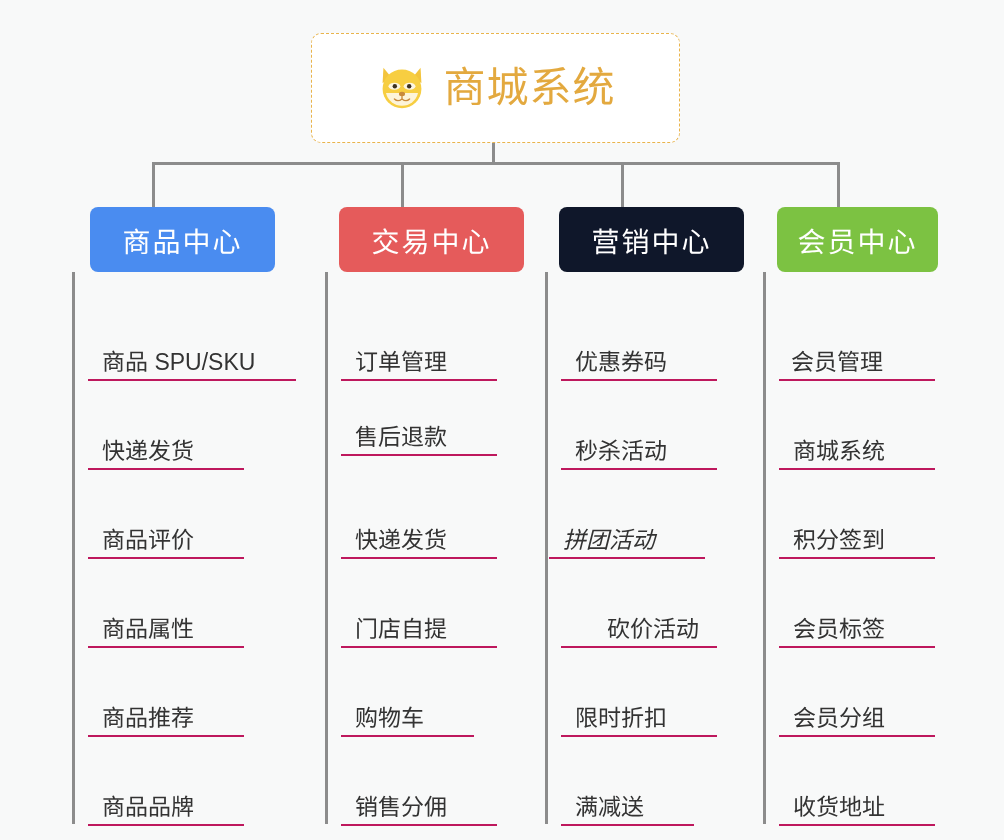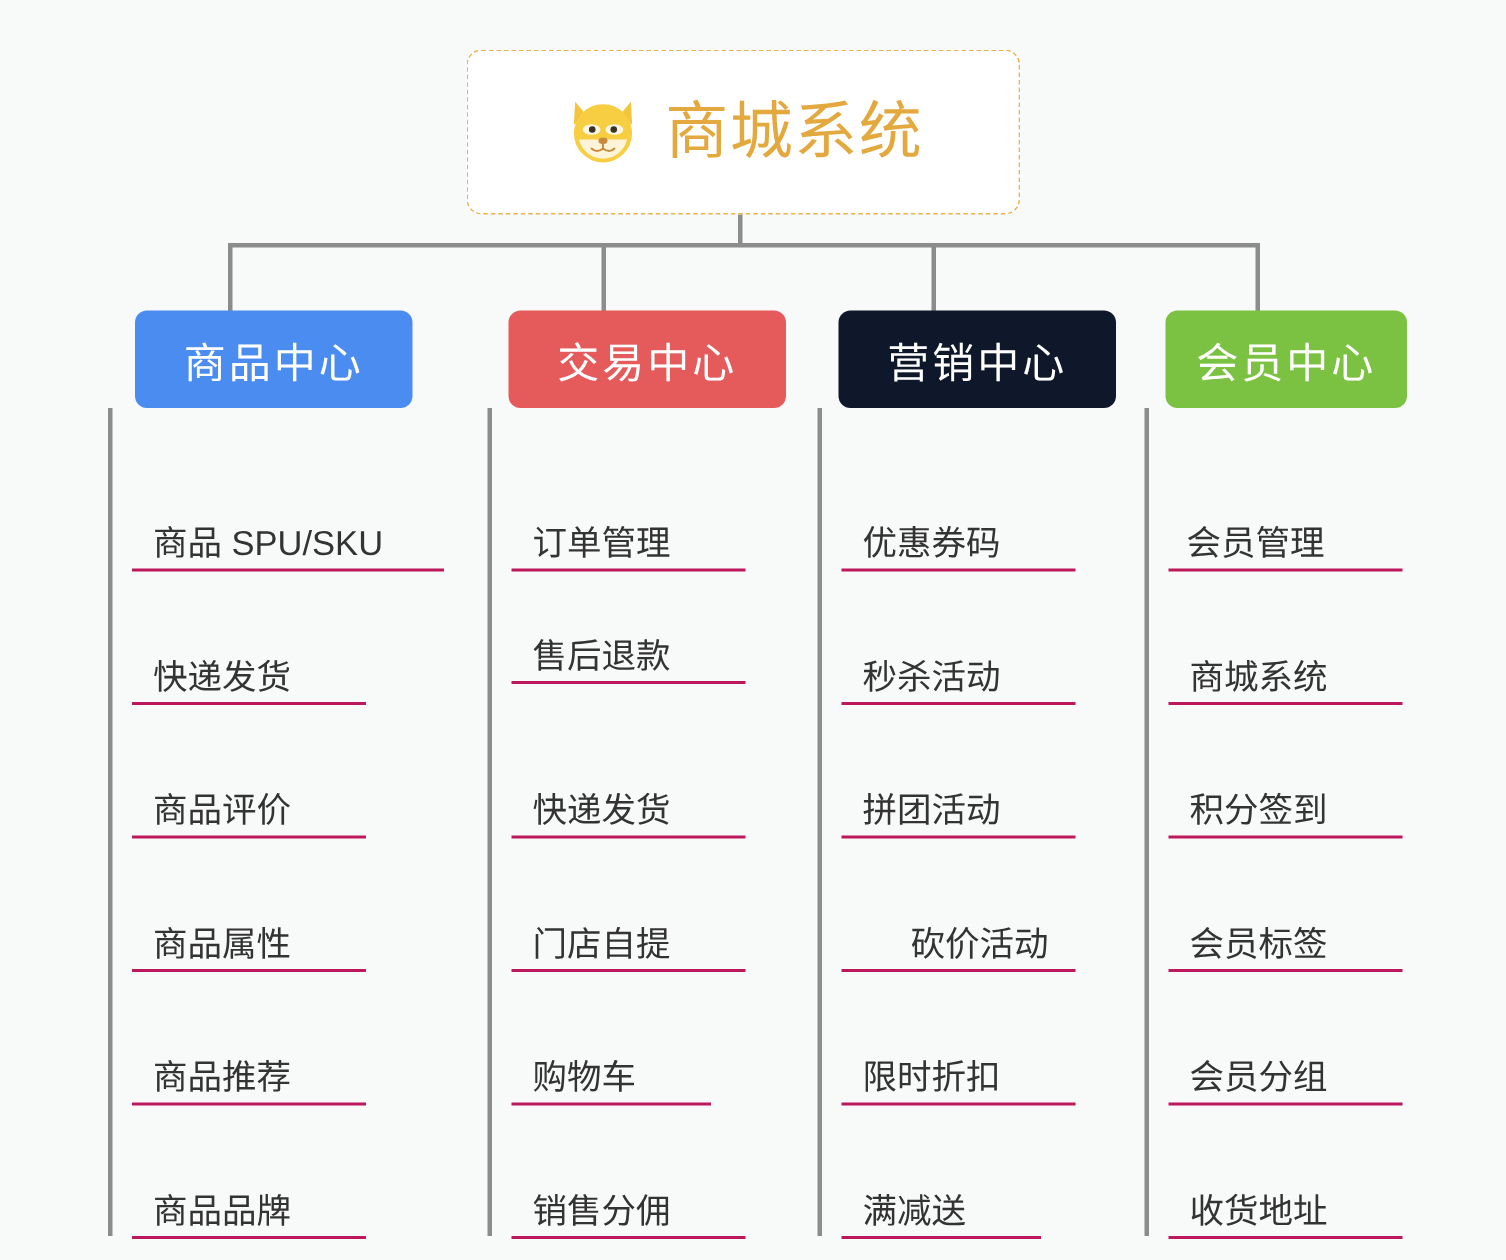--- a/index.html
+++ b/index.html
@@ -213,21 +213,21 @@
         <span>营销中心</span>
       </div>
       <div class="branch-spine" style="left: 18px; height: 552px;"></div>
       <div class="leaf-list">
         <div class="leaf-item" style="top: 20px; left: 18px; width: 156px;">
           <span class="leaf-label">优惠券码</span>
         </div>
         <div class="leaf-item" style="top: 109px; left: 18px; width: 156px;">
           <span class="leaf-label">秒杀活动</span>
         </div>
-        <div class="leaf-item" style="top: 198px; left: 18px; width: 156px;">
+        <div class="leaf-item" style="top: 198px; left: 6px; width: 156px; font-style: italic;">
           <span class="leaf-label">拼团活动</span>
         </div>
         <div class="leaf-item" style="top: 287px; left: 18px; width: 156px; padding-left: 46px;">
           <span class="leaf-label">砍价活动</span>
         </div>
         <div class="leaf-item" style="top: 376px; left: 18px; width: 156px;">
           <span class="leaf-label">限时折扣</span>
         </div>
         <div class="leaf-item" style="top: 465px; left: 18px; width: 133px;">
           <span class="leaf-label">满减送</span>

